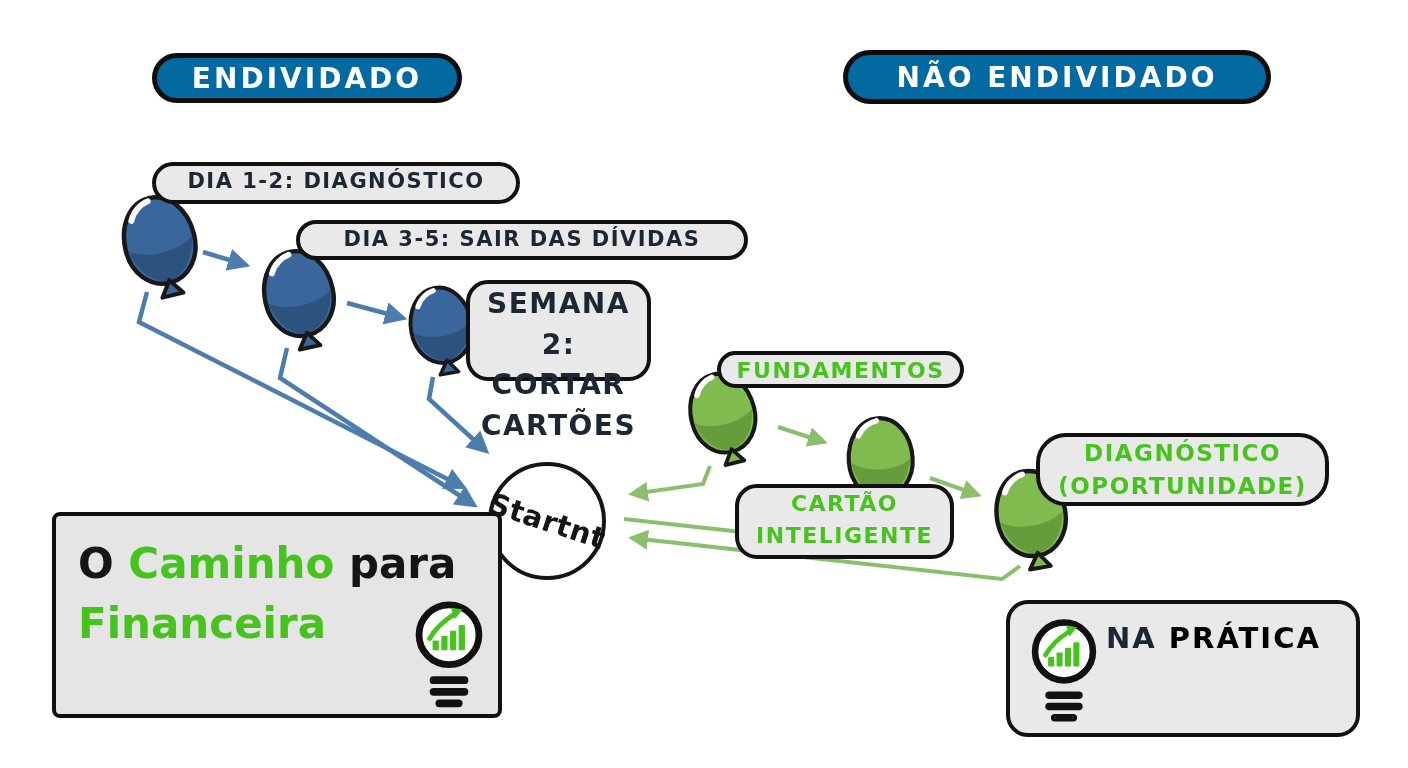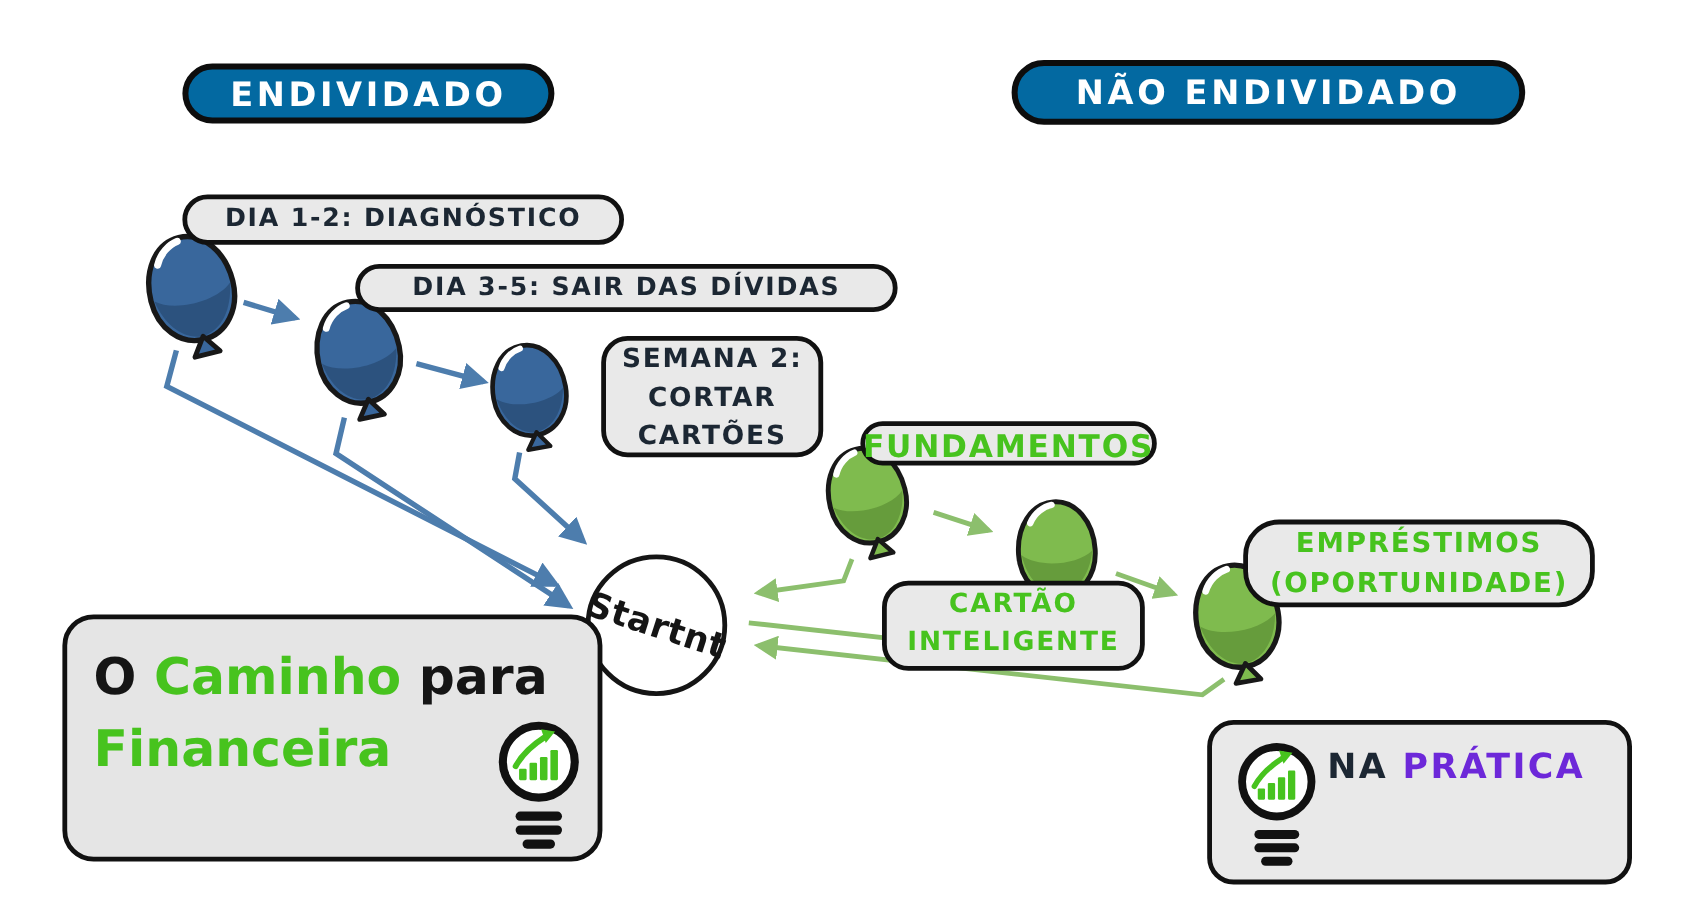--- a/index.html
+++ b/index.html
@@ -32,37 +32,37 @@
   .center-circle{
     width:118px;height:118px;border-radius:50%;background:#ffffff;border:4px solid #151515;
     display:flex;align-items:center;justify-content:center;
   }
   .center-circle span{
     transform:rotate(18deg);font-size:29px;font-weight:bold;color:#151515;letter-spacing:0.5px;
   }
 
   
   .main-box{
-    background:#e5e5e5;border:4px solid #111111;border-radius:26px;
+    background:#e5e5e5;border:4px solid #111111;border-radius:8px;
     padding:18px 120px 18px 22px;
   }
   .main-box .line{
     font-size:42px;font-weight:bold;color:#151515;line-height:1.42;white-space:nowrap;
   }
   .main-box .line .grn{color:#47c31e;}
 
   
   .logo-box{
     background:#e9e9e9;border:4px solid #111111;border-radius:22px;
   }
   .logo-text{position:absolute;left:96px;top:16px;}
   .logo-line1{font-size:41px;font-weight:bold;color:#1c2733;letter-spacing:2px;line-height:1.2;}
   .logo-line2{font-size:29px;font-weight:bold;letter-spacing:2px;line-height:1.3;}
   .logo-line2 .navy{color:#1c2733;}
-  .logo-line2 .grn{color:#6d28d9;}
+  .logo-line2 .grn{color:#000000;}
 </style>
 </head>
 <body>
 
 <div class="canvas">
 
   <svg class="overlay" width="1408" height="768" viewBox="0 0 1408 768">
     <defs>
       <marker id="m-blue" viewBox="0 0 10 10" refX="8" refY="5" markerWidth="5" markerHeight="5" orient="auto-start-reverse">
         <path d="M0,0 L10,5 L0,10 Z" fill="#4d7dad"></path>
@@ -109,30 +109,30 @@
     </div>
 
   <div class="abs badge" style="left:843px;top:50px;width:428px;height:54px;">
       <span>NÃO ENDIVIDADO</span>
     </div>
 
   <div class="abs tag pill" style="left:152px;top:162px;width:368px;height:42px;font-size:21px;"><span>DIA 1-2: DIAGNÓSTICO</span></div>
 
   <div class="abs tag pill" style="left:296px;top:220px;width:452px;height:40px;font-size:21px;"><span>DIA 3-5: SAIR DAS DÍVIDAS</span></div>
 
-  <div class="abs tag rrect" style="left:466px;top:280px;width:185px;height:101px;font-size:22px;margin-left:35px;"><span>SEMANA 2:
+  <div class="abs tag rrect" style="left:466px;top:280px;width:185px;height:101px;font-size:28px;"><span>SEMANA 2:
 CORTAR
 CARTÕES</span></div>
 
-  <div class="abs tag pill green-text" style="left:717px;top:351px;width:247px;height:37px;font-size:26px;"><span>FUNDAMENTOS</span></div>
+  <div class="abs tag pill green-text" style="left:717px;top:351px;width:247px;height:37px;font-size:22px;"><span>FUNDAMENTOS</span></div>
 
   <div class="abs tag rrect green-text" style="left:735px;top:484px;width:219px;height:75px;font-size:22px;"><span>CARTÃO
 INTELIGENTE</span></div>
 
-  <div class="abs tag rrect green-text" style="left:1036px;top:433px;width:293px;height:73px;font-size:23px;border-radius:30px;"><span>EMPRÉSTIMOS
+  <div class="abs tag rrect green-text" style="left:1036px;top:433px;width:293px;height:73px;font-size:23px;border-radius:30px;"><span>DIAGNÓSTICO
 (OPORTUNIDADE)</span></div>
 
   <div class="abs center-circle" style="left:488px;top:462px;">
       <span>Startnt</span>
     </div>
 
   <div class="abs main-box" style="left:52px;top:512px;width:450px;height:206px;">
     <div class="line"><span>O </span><span class="grn">Caminho</span><span> para</span></div>
     <div class="line grn"><span class="grn">Financeira</span></div>
 

